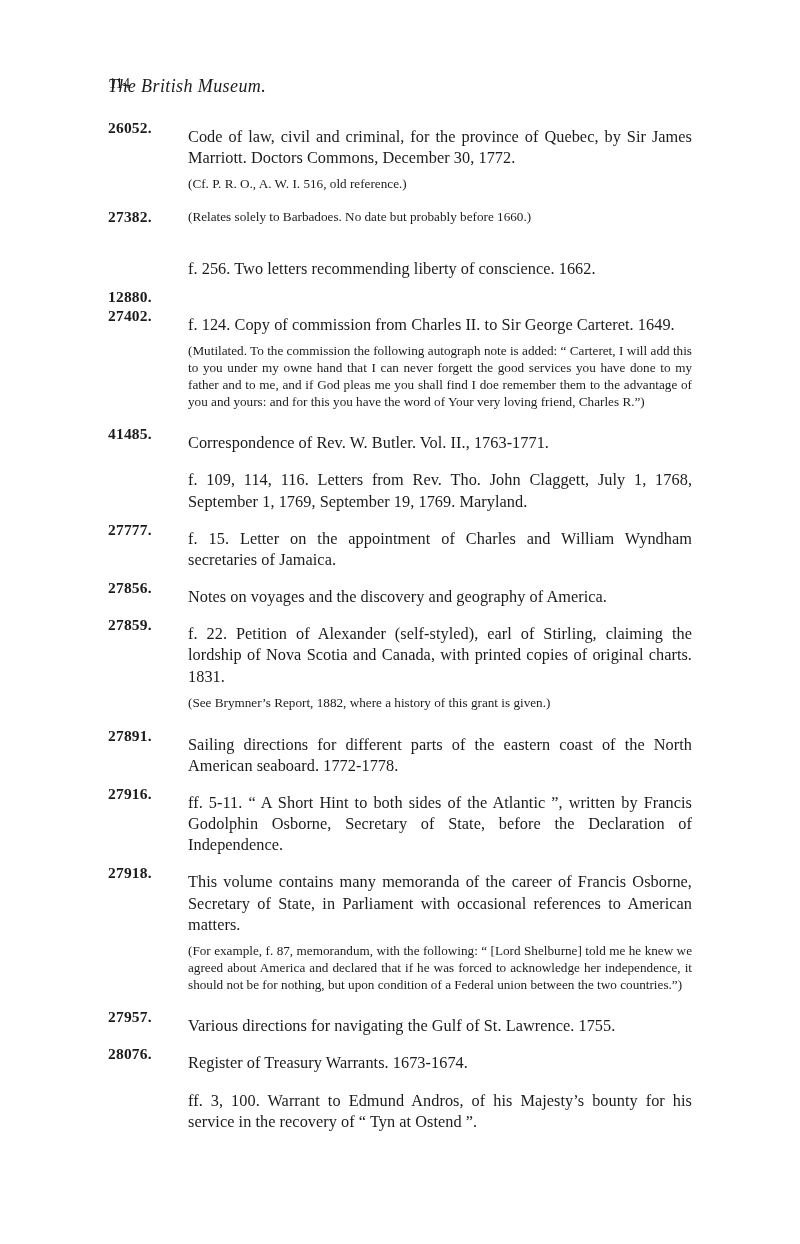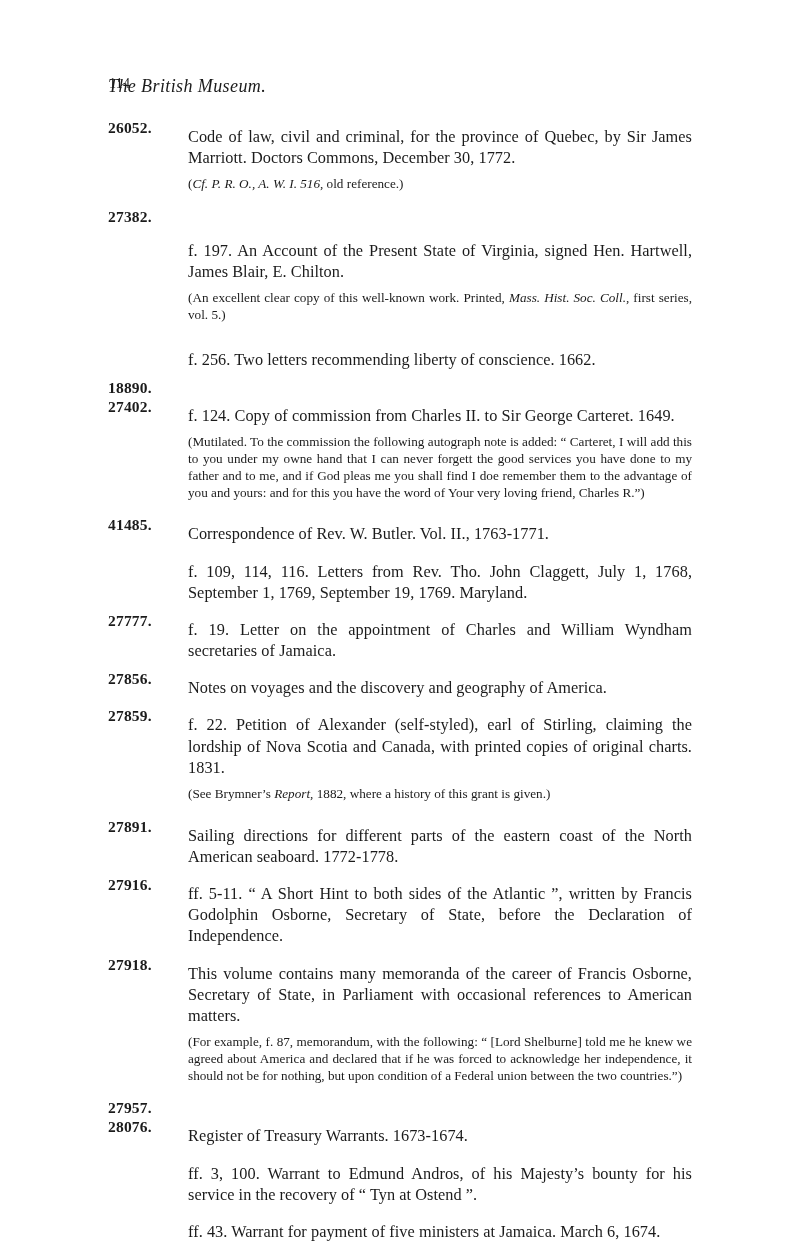--- a/index.html
+++ b/index.html
@@ -83,21 +83,21 @@
     text-justify: inter-word;
     letter-spacing: .05px;
   }
   .note {
     font-size: 13.2px;
     line-height: 1.27;
     text-align: justify;
     margin-top: 2px;
     letter-spacing: 0px;
   }
-  .note .it { font-style: italic; }
+  .note .it { }
   .gap-s { height: 6px; }
   .gap-m { height: 9px; }
 </style>
 </head>
 <body>
 
 <div class="page">
 
   <div class="running-head">
     <div class="folio">114</div>
@@ -112,44 +112,41 @@
         <p class="main-text">Code of law, civil and criminal, for the province of Quebec, by Sir James Marriott. Doctors Commons, December 30, 1772.</p>
         <p class="note">(<span class="it">Cf. P. R. O., A. W. I. 516</span>, old reference.)</p>
       </div>
     </div>
 
     <div class="gap-s"></div>
 
     <div class="entry">
       <div class="num">27382.</div>
       <div class="txt">
-      </div>
-    </div>
-
-    <div class="gap-s"></div>
-
-    <div class="entry">
-      <div class="num blank"></div>
-      <div class="txt">
-        <p class="main-text">f. 197. An Account of the Present State of Virginia, signed Hen. Hartwell, James Blair, E. Chilton.</p>
-        <p class="note">(An excellent clear copy of this well-known work. Printed, <span class="it">Mass. Hist. Soc. Coll.</span>, first series, vol. 5.)</p>
-      </div>
+        <p class="note">(Relates solely to Barbadoes. No date but probably before 1660.)</p>
+      </div>
+    </div>
+
+    <div class="gap-s"></div>
+
+    <div class="entry">
+      <div class="num blank"></div>
     </div>
 
     <div class="gap-m"></div>
 
     <div class="entry">
       <div class="num blank"></div>
       <div class="txt">
         <p class="main-text">f. 256. Two letters recommending liberty of conscience. 1662.</p>
       </div>
     </div>
 
     <div class="entry">
-      <div class="num">18890.</div>
+      <div class="num">12880.</div>
     </div>
 
     <div class="entry">
       <div class="num">27402.</div>
       <div class="txt">
         <p class="main-text">f. 124. Copy of commission from Charles II. to Sir George Carteret. 1649.</p>
         <p class="note">(Mutilated. To the commission the following autograph note is added: “ Carteret, I will add this to you under my owne hand that I can never forgett the good services you have done to my father and to me, and if God pleas me you shall find I doe remember them to the advantage of you and yours: and for this you have the word of Your very loving friend, Charles R.”)</p>
       </div>
     </div>
 
@@ -165,21 +162,21 @@
     <div class="entry">
       <div class="num blank"></div>
       <div class="txt">
         <p class="main-text">f. 109, 114, 116. Letters from Rev. Tho. John Claggett, July 1, 1768, September 1, 1769, September 19, 1769. Maryland.</p>
       </div>
     </div>
 
     <div class="entry">
       <div class="num">27777.</div>
       <div class="txt">
-        <p class="main-text">f. 19. Letter on the appointment of Charles and William Wyndham secretaries of Jamaica.</p>
+        <p class="main-text">f. 15. Letter on the appointment of Charles and William Wyndham secretaries of Jamaica.</p>
       </div>
     </div>
 
     <div class="entry">
       <div class="num">27856.</div>
       <div class="txt">
         <p class="main-text">Notes on voyages and the discovery and geography of America.</p>
       </div>
     </div>
 
@@ -212,37 +209,34 @@
       <div class="txt">
         <p class="main-text">This volume contains many memoranda of the career of Francis Osborne, Secretary of State, in Parliament with occasional references to American matters.</p>
         <p class="note">(For example, f. 87, memorandum, with the following: “ [Lord Shelburne] told me he knew we agreed about America and declared that if he was forced to acknowledge her independence, it should not be for nothing, but upon condition of a Federal union between the two countries.”)</p>
       </div>
     </div>
 
     <div class="gap-s"></div>
 
     <div class="entry">
       <div class="num">27957.</div>
+      <div class="txt">
+        <p class="main-text">Various directions for navigating the Gulf of St. Lawrence. 1755.</p>
+      </div>
     </div>
 
     <div class="entry">
       <div class="num">28076.</div>
       <div class="txt">
         <p class="main-text">Register of Treasury Warrants. 1673-1674.</p>
       </div>
     </div>
 
     <div class="entry">
       <div class="num blank"></div>
       <div class="txt">
         <p class="main-text">ff. 3, 100. Warrant to Edmund Andros, of his Majesty’s bounty for his service in the recovery of “ Tyn at Ostend ”.</p>
       </div>
     </div>
 
-    <div class="entry">
-      <div class="num blank"></div>
-      <div class="txt">
-        <p class="main-text">ff. 43. Warrant for payment of five ministers at Jamaica. March 6, 1674.</p>
-      </div>
-    </div>
 
   </div>
 </div>
 
 </body></html>

